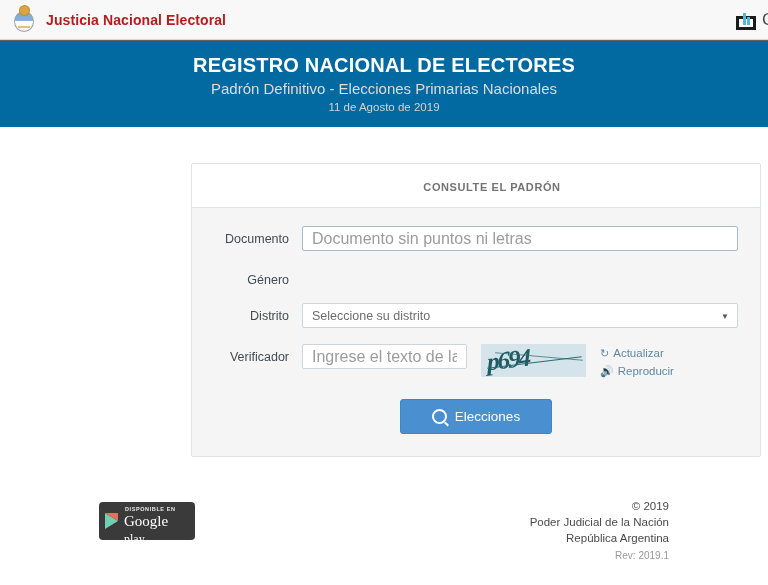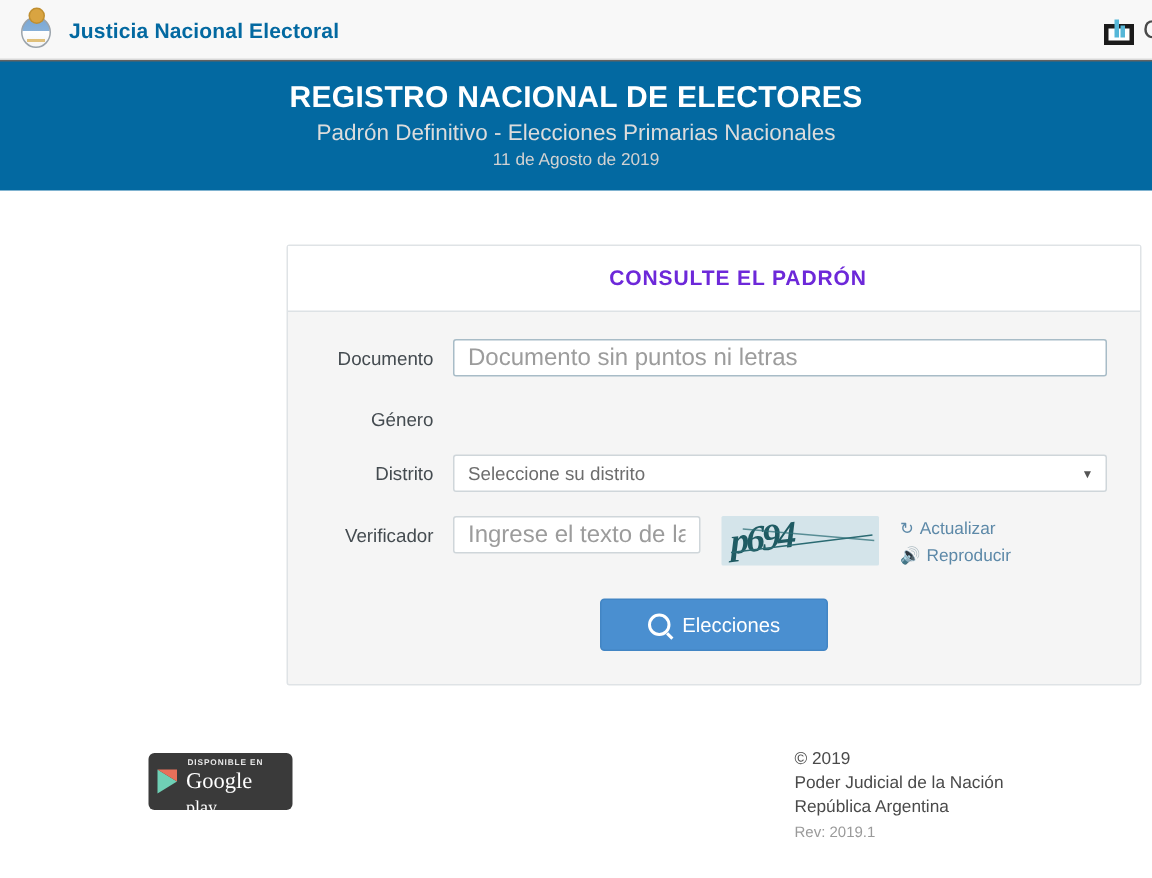--- a/index.html
+++ b/index.html
@@ -64,21 +64,21 @@
     position: absolute;
     left: 6px;
     top: 13px;
     width: 12px;
     height: 7px;
     border-bottom: 2px solid #e0c07a;
   }
   .brand-title {
     font-size: 14px;
     font-weight: bold;
-    color: #0369a1;
+    color: #b91c1c;
     letter-spacing: .1px;
   }
   .topbar-right {
     position: absolute;
     right: 0px;
     top: 0;
     height: 40px;
     display: flex;
     align-items: center;
     gap: 6px;
@@ -162,23 +162,23 @@
     border-radius: 2px;
     box-sizing: border-box;
   }
   .card-head {
     background: #ffffff;
     border-bottom: 1px solid #dde2e5;
     text-align: center;
     padding: 13px 0 12px 0;
   }
   .card-head .t {
-    font-size: 14px;
+    font-size: 11px;
     font-weight: bold;
-    color: #6d28d9;
+    color: #737373;
     letter-spacing: .6px;
     margin-left: 32px;
   }
   .card-body {
     padding: 18px 0 22px 0;
   }
 
   .row {
     display: flex;
     align-items: flex-start;
@@ -435,21 +435,21 @@
     width: 0; height: 0;
     border-top: 8px solid #e8705a;
     border-bottom: 8px solid transparent;
     border-left: 13px solid transparent;
   }
 
   .copy {
     position: absolute;
     right: 0;
     top: 8px;
-    text-align: left;
+    text-align: right;
     font-size: 11.5px;
     color: #4a4a4a;
     line-height: 16px;
   }
   .copy .rev {
     font-size: 10px;
     color: #9a9a9a;
     margin-top: 2px;
   }
 </style>

